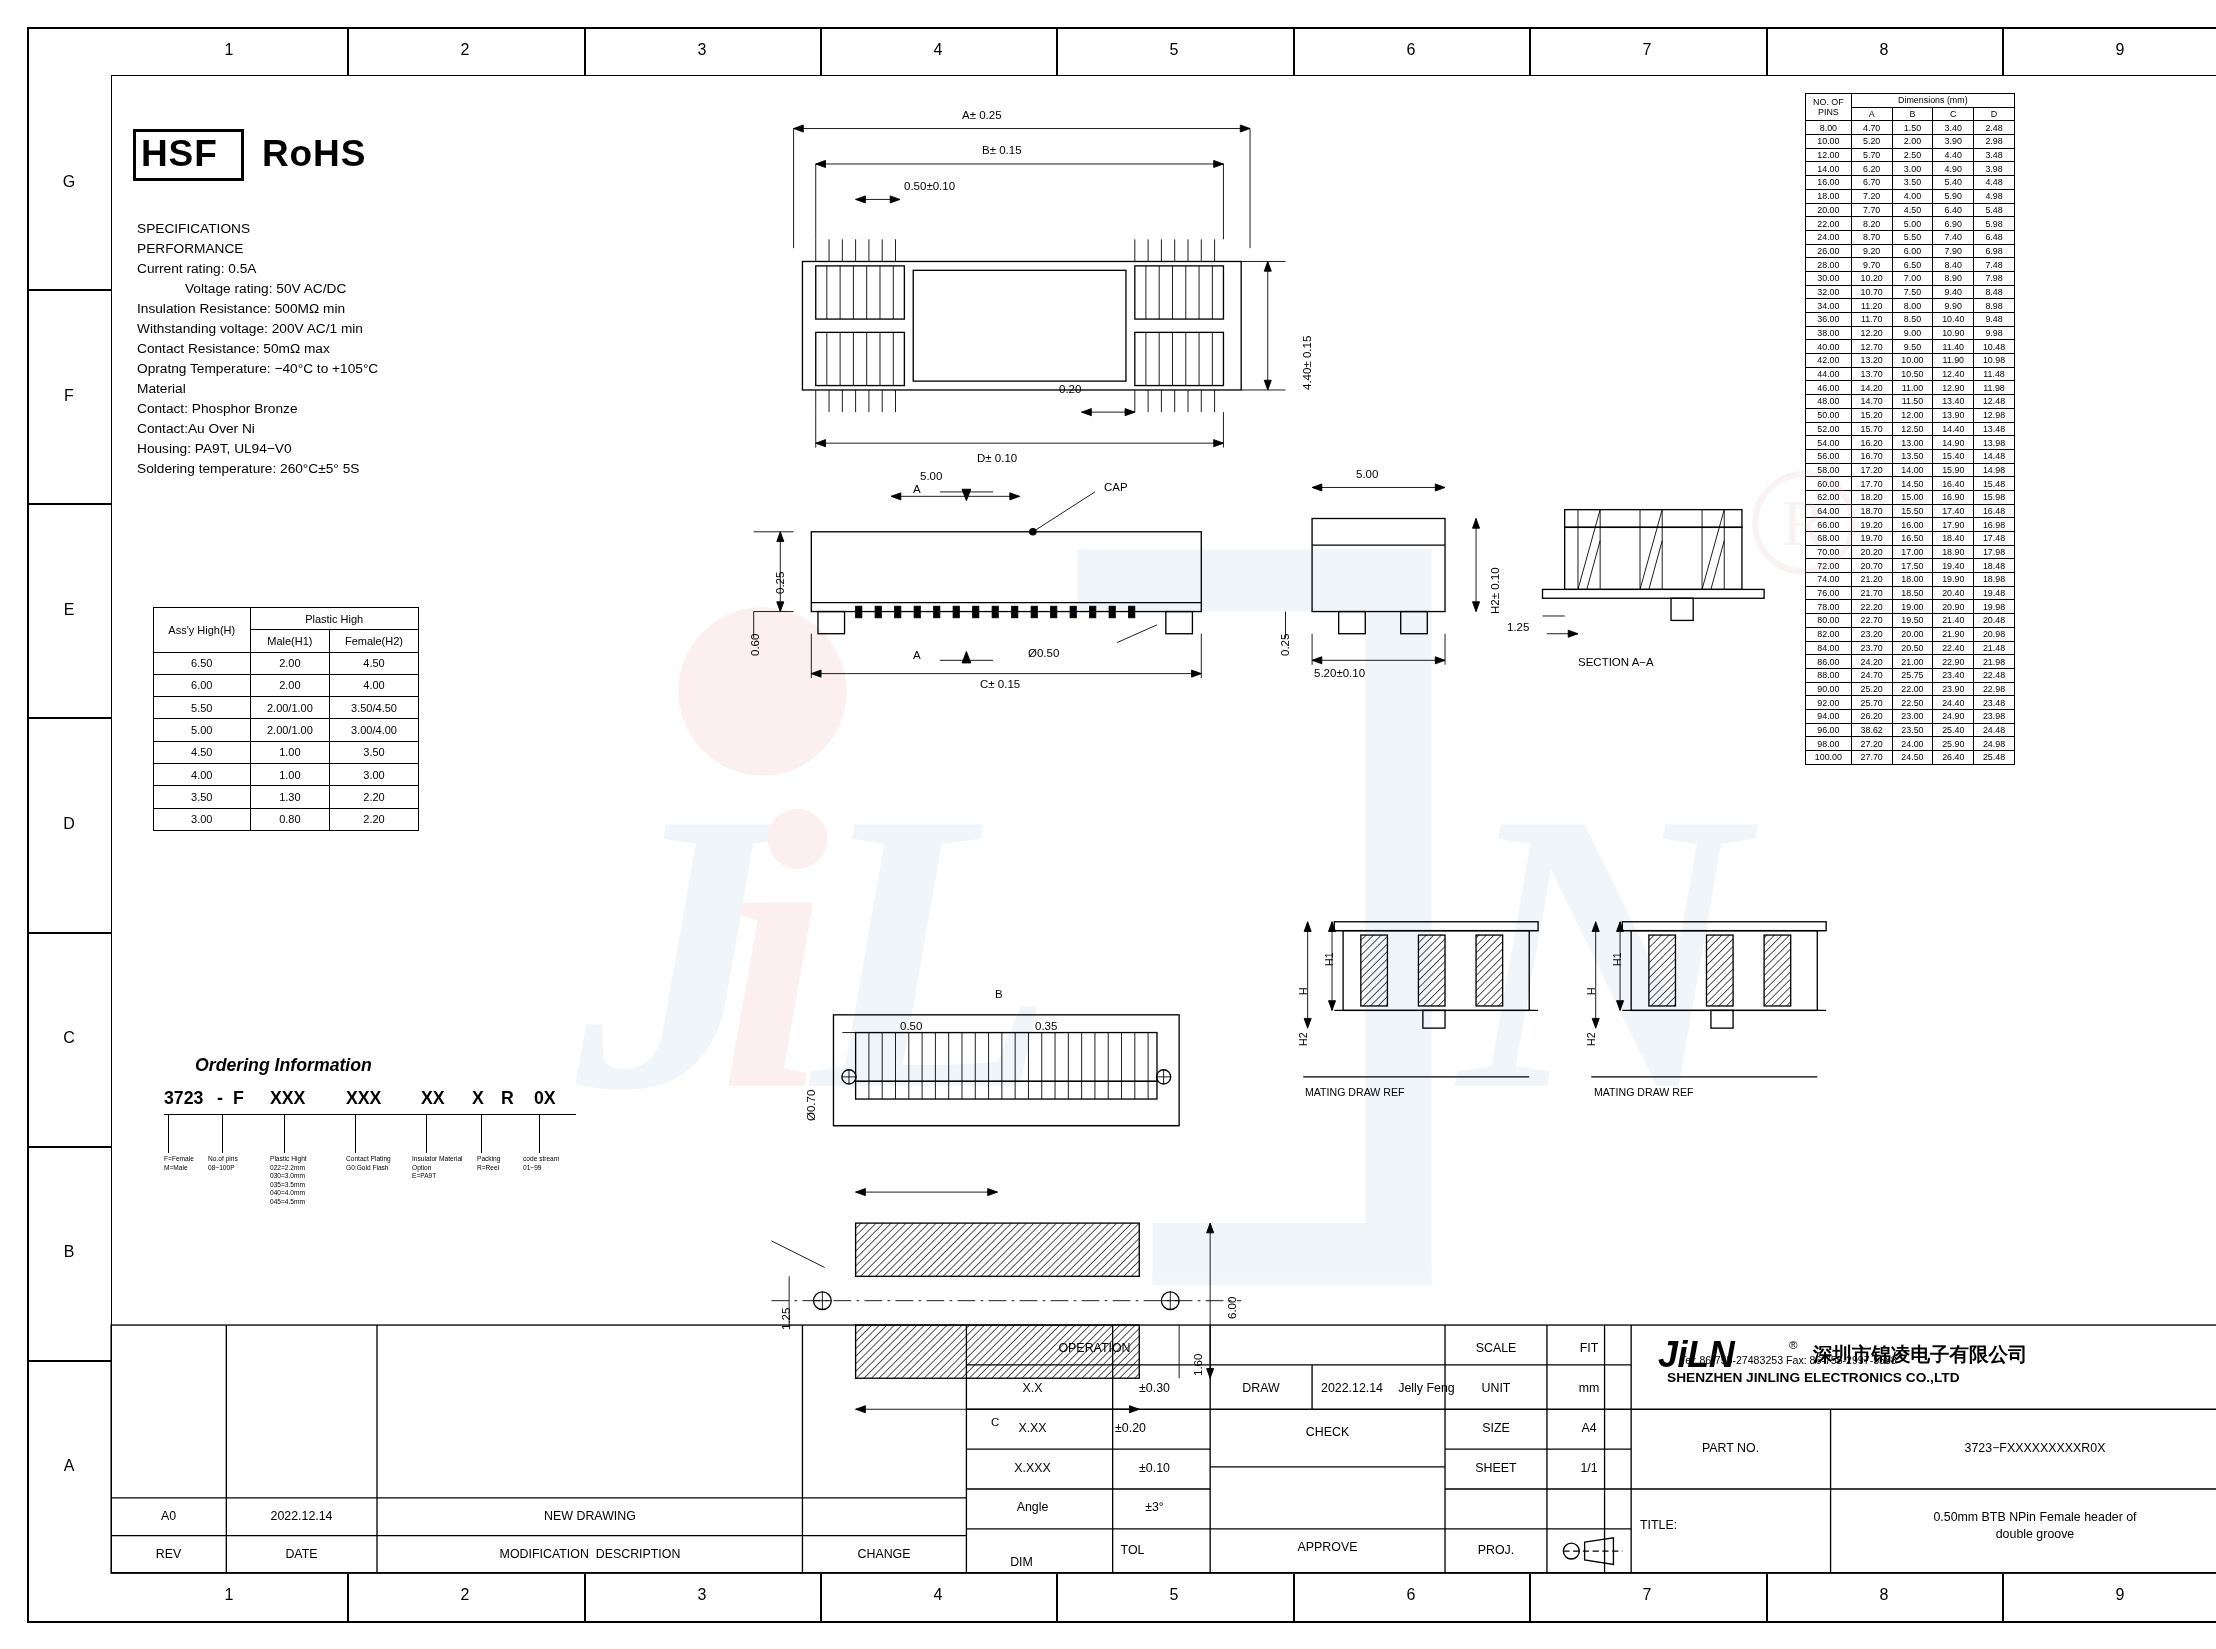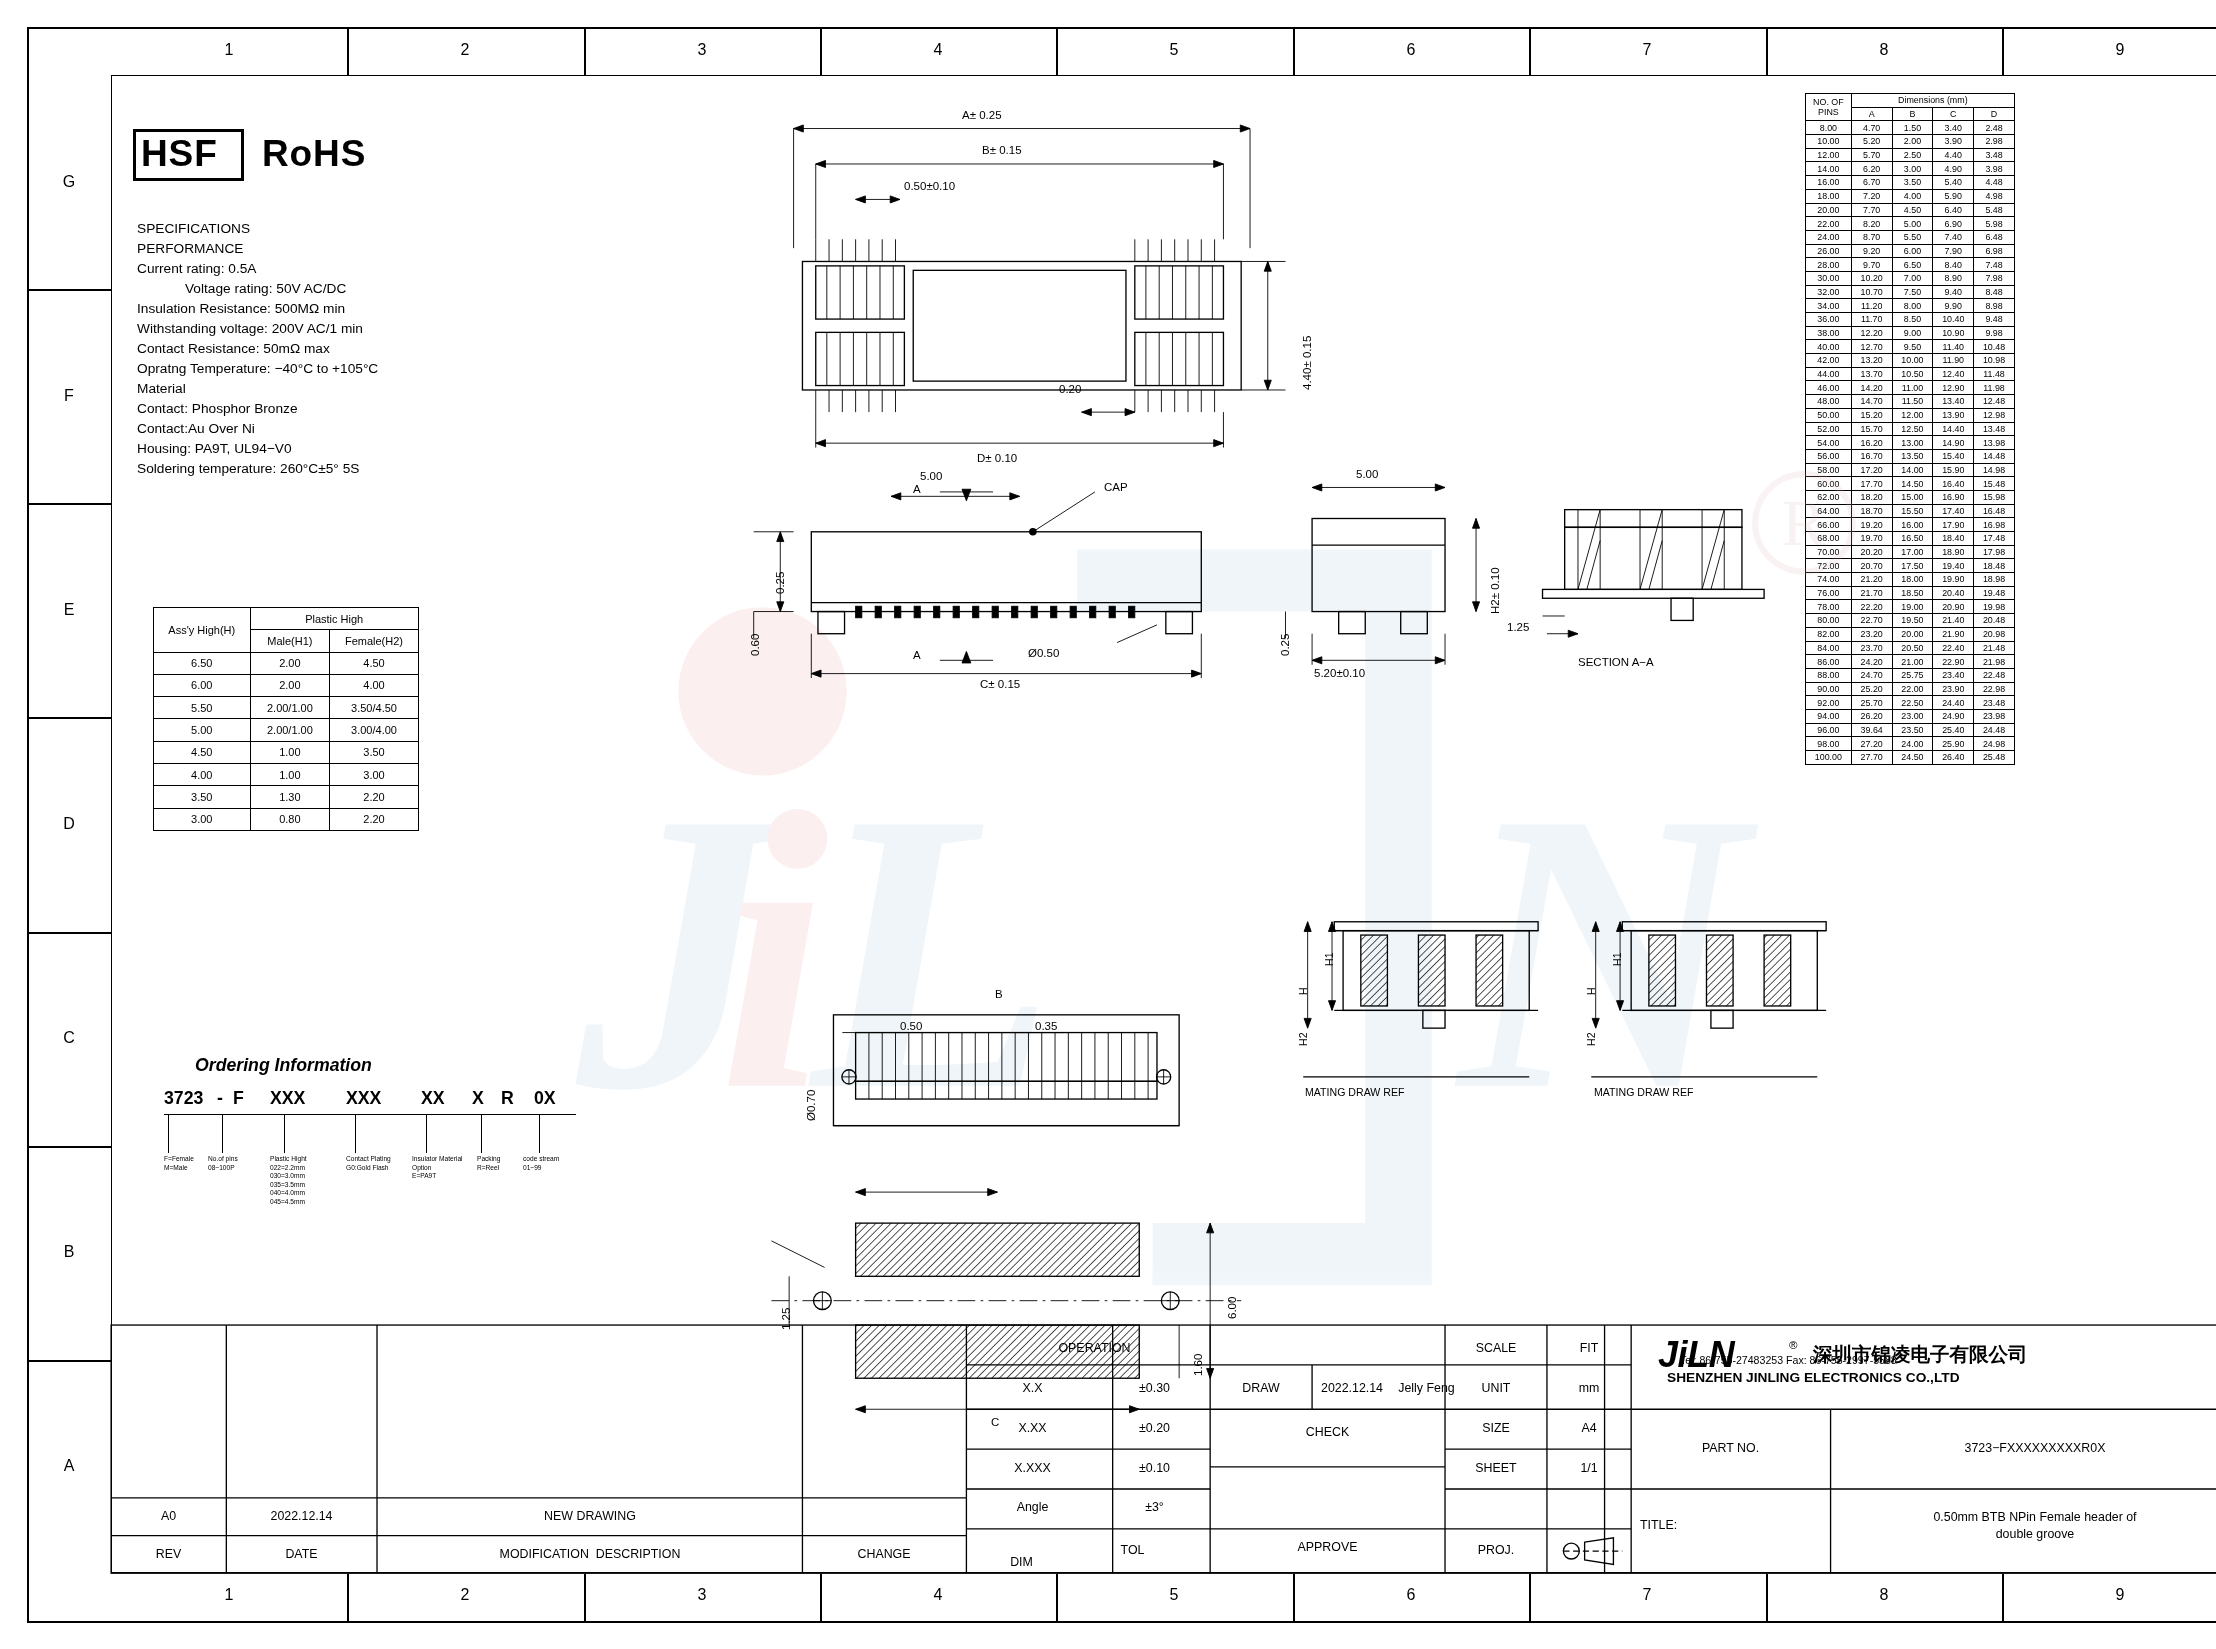--- a/index.html
+++ b/index.html
@@ -499,21 +499,21 @@
         </tr>
         <tr>
           <td>94.00</td>
           <td>26.20</td>
           <td>23.00</td>
           <td>24.90</td>
           <td>23.98</td>
         </tr>
         <tr>
           <td>96.00</td>
-          <td>39.64</td>
+          <td>38.62</td>
           <td>23.50</td>
           <td>25.40</td>
           <td>24.48</td>
         </tr>
         <tr>
           <td>98.00</td>
           <td>27.20</td>
           <td>24.00</td>
           <td>25.90</td>
           <td>24.98</td>
@@ -986,21 +986,21 @@
   <div id="tb-text">
       <div style="position: absolute; left: 966px; top: 1341px; white-space: pre; font-size: 12.4px; width: 257px; text-align: center;">OPERATION</div>
       <div style="position: absolute; left: 1210px; top: 1381px; white-space: pre; font-size: 12.4px; width: 102px; text-align: center;">DRAW</div>
       <div style="position: absolute; left: 1312px; top: 1381px; white-space: pre; font-size: 12.4px; width: 133px; text-align: center; padding-left: 48px;">Jelly Feng</div>
       <div style="position: absolute; left: 1321px; top: 1381px; white-space: pre; font-size: 12.4px;">2022.12.14</div>
       <div style="position: absolute; left: 1210px; top: 1425px; white-space: pre; font-size: 12.4px; width: 235px; text-align: center;">CHECK</div>
       <div style="position: absolute; left: 1210px; top: 1540px; white-space: pre; font-size: 12.4px; width: 235px; text-align: center;">APPROVE</div>
       <div style="position: absolute; left: 966px; top: 1381px; white-space: pre; font-size: 12.4px; width: 133px; text-align: center;">X.X</div>
       <div style="position: absolute; left: 1099px; top: 1381px; white-space: pre; font-size: 12.4px; width: 111px; text-align: center;">±0.30</div>
       <div style="position: absolute; left: 966px; top: 1421px; white-space: pre; font-size: 12.4px; width: 133px; text-align: center;">X.XX</div>
-      <div style="position: absolute; left: 1099px; top: 1421px; white-space: pre; font-size: 12.4px; width: 111px; text-align: center;">±0.20</div>
+      <div style="position: absolute; left: 1075px; top: 1421px; white-space: pre; font-size: 12.4px; width: 111px; text-align: center;">±0.20</div>
       <div style="position: absolute; left: 966px; top: 1461px; white-space: pre; font-size: 12.4px; width: 133px; text-align: center;">X.XXX</div>
       <div style="position: absolute; left: 1099px; top: 1461px; white-space: pre; font-size: 12.4px; width: 111px; text-align: center;">±0.10</div>
       <div style="position: absolute; left: 966px; top: 1500px; white-space: pre; font-size: 12.4px; width: 133px; text-align: center;">Angle</div>
       <div style="position: absolute; left: 1099px; top: 1500px; white-space: pre; font-size: 12.4px; width: 111px; text-align: center;">±3°</div>
       <div style="position: absolute; left: 966px; top: 1543px; white-space: pre; font-size: 12.4px; width: 111px; text-align: center; margin-top: 12px;">DIM</div>
       <div style="position: absolute; left: 1077px; top: 1543px; white-space: pre; font-size: 12.4px; width: 111px; text-align: center;">TOL</div>
       <div style="position: absolute; left: 1445px; top: 1341px; white-space: pre; font-size: 12.4px; width: 102px; text-align: center;">SCALE</div>
       <div style="position: absolute; left: 1547px; top: 1341px; white-space: pre; font-size: 12.4px; width: 84px; text-align: center;">FIT</div>
       <div style="position: absolute; left: 1445px; top: 1381px; white-space: pre; font-size: 12.4px; width: 102px; text-align: center;">UNIT</div>
       <div style="position: absolute; left: 1547px; top: 1381px; white-space: pre; font-size: 12.4px; width: 84px; text-align: center;">mm</div>

